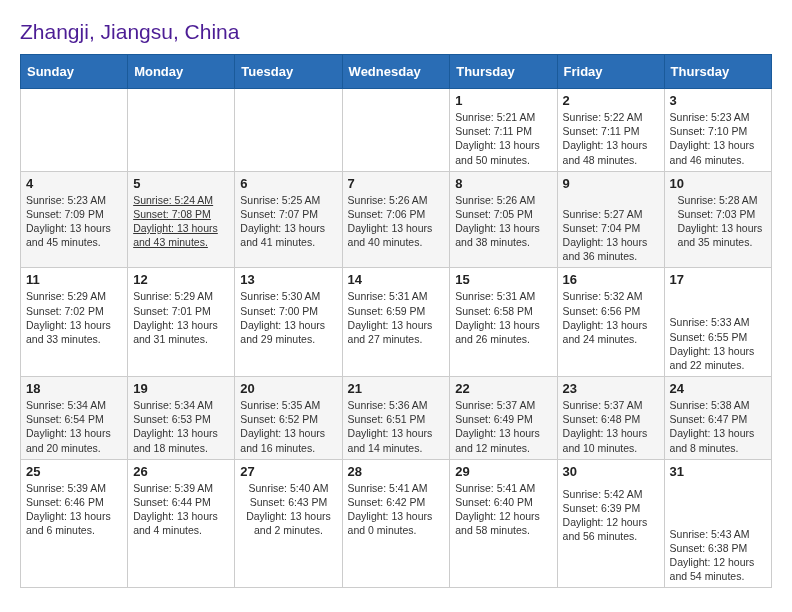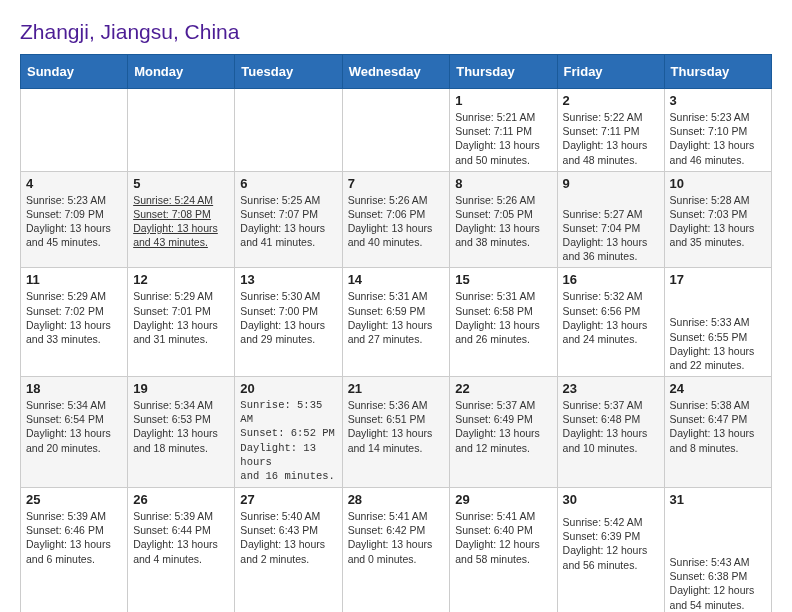--- a/index.html
+++ b/index.html
@@ -161,21 +161,21 @@
         </td>
         <td>
           <div class="day-num">9</div>
           <div class="day-info" style="white-space: pre-line; margin-top: 16px;">Sunrise: 5:27 AM
 Sunset: 7:04 PM
 Daylight: 13 hours
 and 36 minutes.</div>
         </td>
         <td>
           <div class="day-num">10</div>
-          <div class="day-info" style="white-space: pre-line;">Sunrise: 5:28 AM
+          <div class="day-info" style="white-space: pre-line; margin-left: 8px;">Sunrise: 5:28 AM
 Sunset: 7:03 PM
 Daylight: 13 hours
 and 35 minutes.</div>
         </td>
       </tr>
       <tr>
         <td>
           <div class="day-num">11</div>
           <div class="day-info" style="white-space: pre-line;">Sunrise: 5:29 AM
 Sunset: 7:02 PM
@@ -235,21 +235,21 @@
         </td>
         <td>
           <div class="day-num">19</div>
           <div class="day-info" style="white-space: pre-line;">Sunrise: 5:34 AM
 Sunset: 6:53 PM
 Daylight: 13 hours
 and 18 minutes.</div>
         </td>
         <td>
           <div class="day-num">20</div>
-          <div class="day-info" style="white-space: pre-line; font-family: Liberation Mono, monospace;">Sunrise: 5:35 AM
+          <div class="day-info" style="white-space: pre-line;">Sunrise: 5:35 AM
 Sunset: 6:52 PM
 Daylight: 13 hours
 and 16 minutes.</div>
         </td>
         <td>
           <div class="day-num">21</div>
           <div class="day-info" style="white-space: pre-line;">Sunrise: 5:36 AM
 Sunset: 6:51 PM
 Daylight: 13 hours
 and 14 minutes.</div>
@@ -286,21 +286,21 @@
         </td>
         <td>
           <div class="day-num">26</div>
           <div class="day-info" style="white-space: pre-line;">Sunrise: 5:39 AM
 Sunset: 6:44 PM
 Daylight: 13 hours
 and 4 minutes.</div>
         </td>
         <td>
           <div class="day-num">27</div>
-          <div class="day-info" style="white-space: pre-line;">Sunrise: 5:40 AM
+          <div class="day-info" style="white-space: pre-line; text-align: center;">Sunrise: 5:40 AM
 Sunset: 6:43 PM
 Daylight: 13 hours
 and 2 minutes.</div>
         </td>
         <td>
           <div class="day-num">28</div>
           <div class="day-info" style="white-space: pre-line;">Sunrise: 5:41 AM
 Sunset: 6:42 PM
 Daylight: 13 hours
 and 0 minutes.</div>

